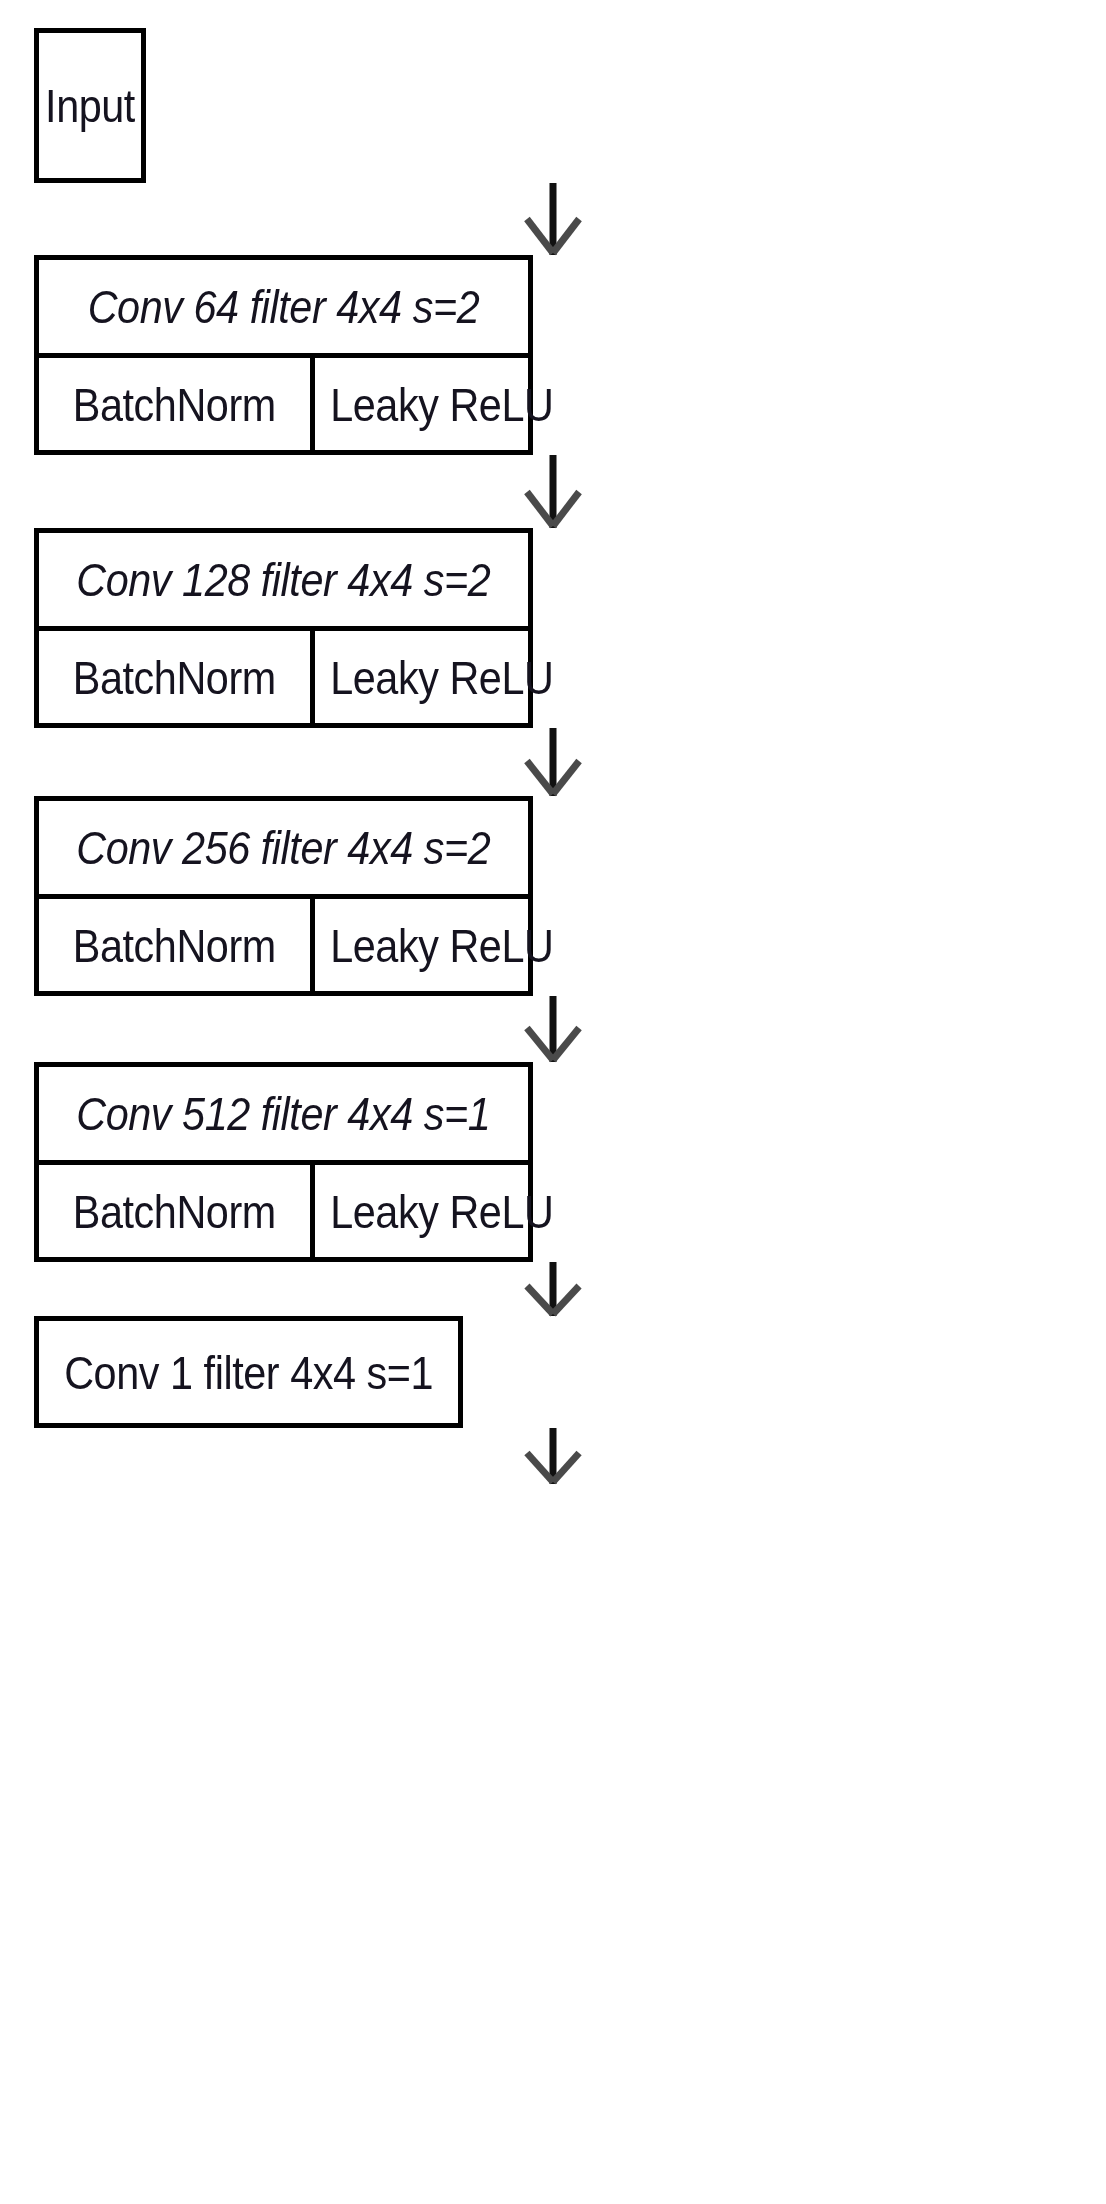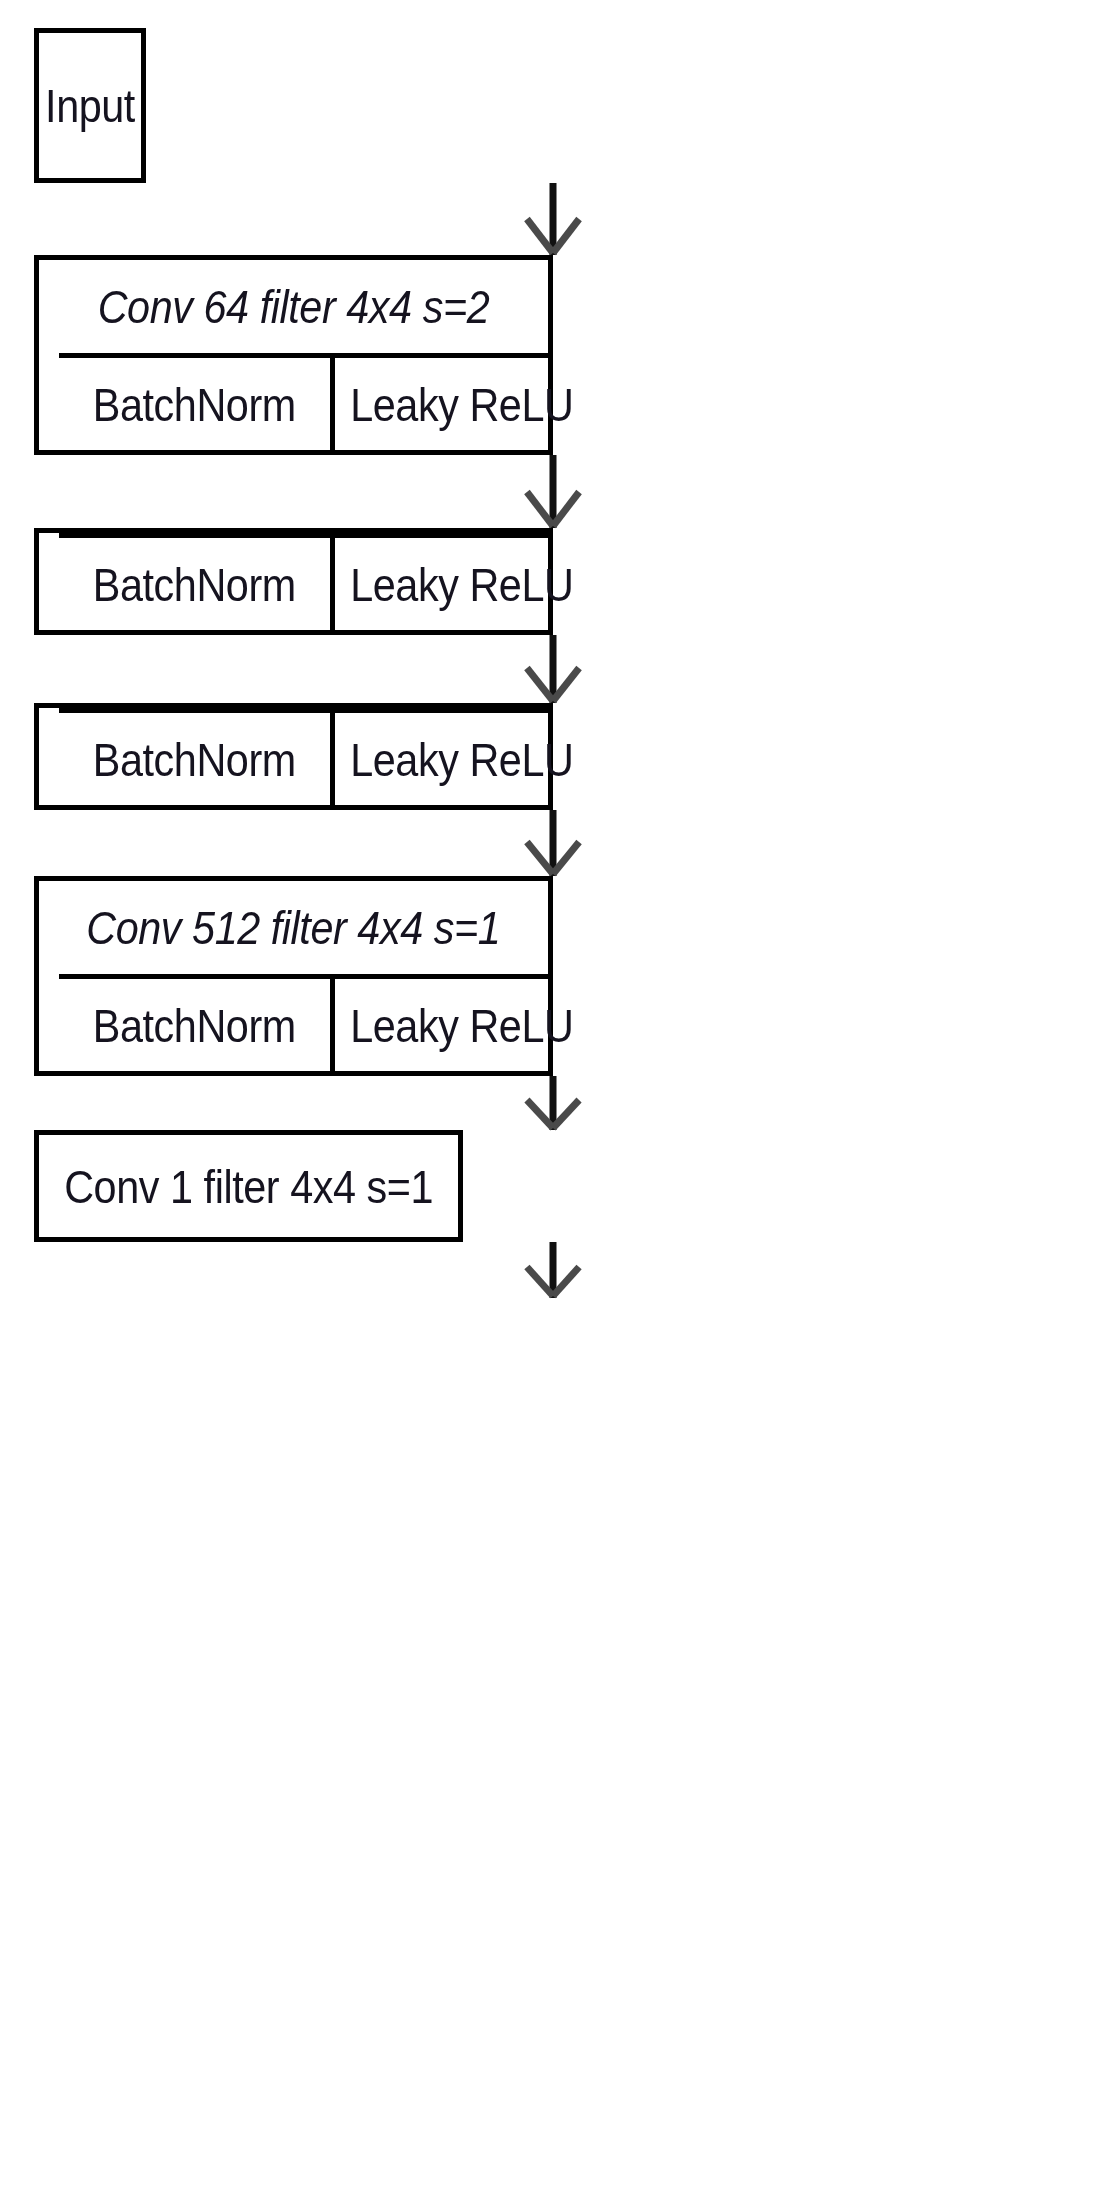--- a/index.html
+++ b/index.html
@@ -60,21 +60,20 @@
 
   .head-row {
     height: 93px;
   }
 
   .split-row {
     height: 92px;
     display: flex;
     flex-direction: row;
     border-top: 5px solid #000000;
-    margin-left: 20px;
   }
   .split-left {
     flex: 0 0 56.4%;
     border-right: 5px solid #000000;
     box-sizing: border-box;
     display: flex;
     align-items: center;
     justify-content: center;
   }
   .split-right {
@@ -154,20 +153,23 @@
         <line x1="518" y1="0" x2="518" y2="73"></line>
       </g>
       <g stroke="#4a4a4a" stroke-width="7" fill="none" stroke-linecap="butt">
         <path d="M 492 37 L 518 71"></path>
         <path d="M 544 37 L 518 71"></path>
       </g>
     </svg>
   </div>
 
   <div class="block">
+    <div class="cell head-row">
+      <span class="cell-text">Conv 128 filter 4x4 s=2</span>
+    </div>
     <div class="split-row">
       <div class="split-left">
         <span class="cell-text">BatchNorm</span>
       </div>
       <div class="split-right">
         <span class="cell-text">Leaky ReLU</span>
       </div>
     </div>
   </div>
 
@@ -177,20 +179,23 @@
         <line x1="518" y1="0" x2="518" y2="68"></line>
       </g>
       <g stroke="#4a4a4a" stroke-width="7" fill="none" stroke-linecap="butt">
         <path d="M 492 33 L 518 66"></path>
         <path d="M 544 33 L 518 66"></path>
       </g>
     </svg>
   </div>
 
   <div class="block">
+    <div class="cell head-row">
+      <span class="cell-text">Conv 256 filter 4x4 s=2</span>
+    </div>
     <div class="split-row">
       <div class="split-left">
         <span class="cell-text">BatchNorm</span>
       </div>
       <div class="split-right">
         <span class="cell-text">Leaky ReLU</span>
       </div>
     </div>
   </div>
 

